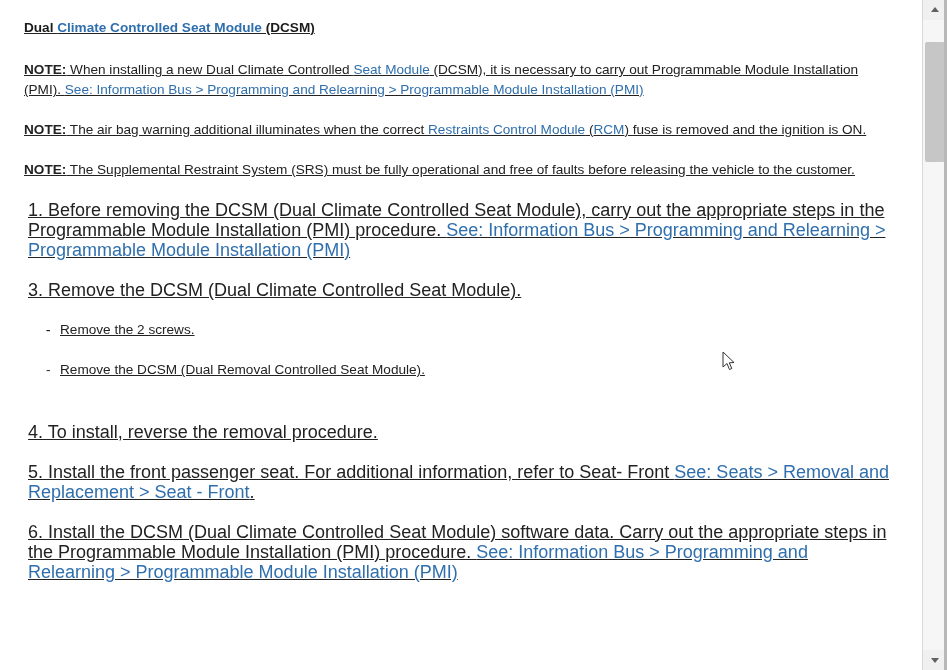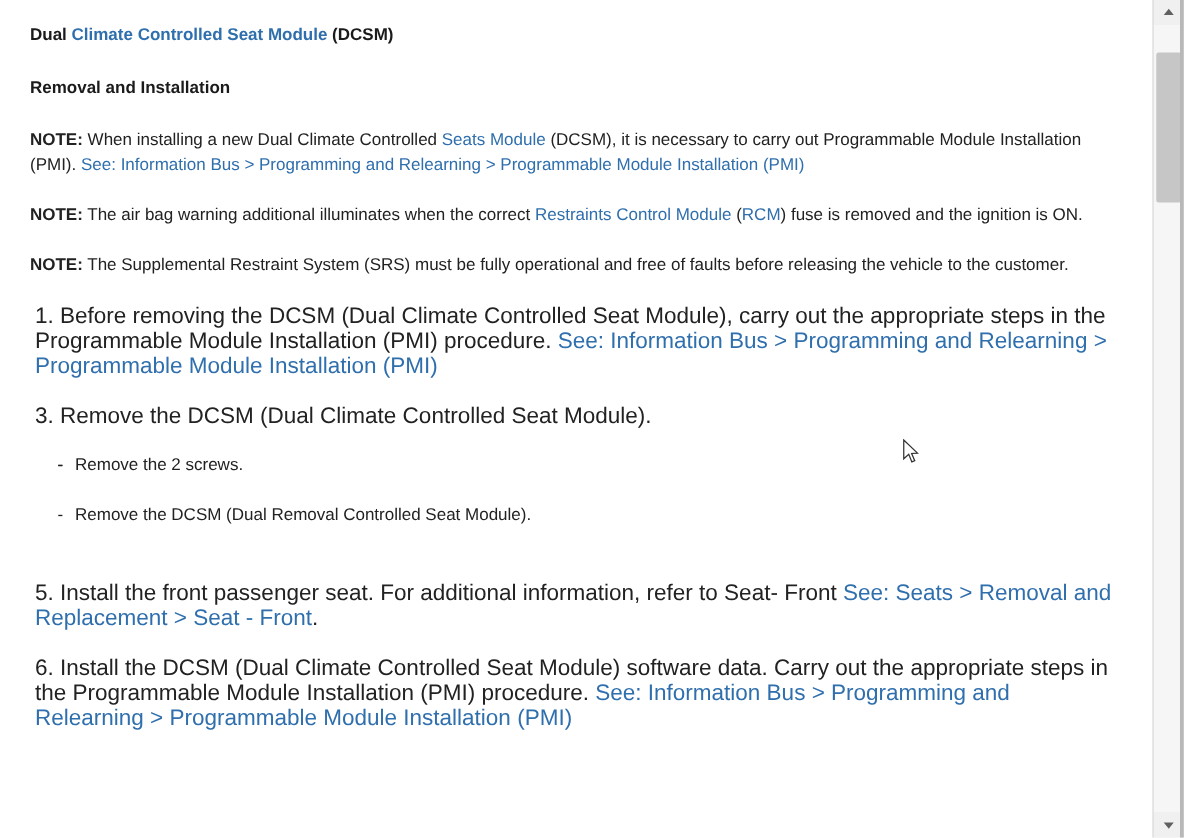--- a/index.html
+++ b/index.html
@@ -24,20 +24,21 @@
   .content {
     position: absolute;
     left: 0;
     top: 0;
     width: 922px;
     height: 670px;
     box-sizing: border-box;
     padding: 18px 30px 10px 24px;
     overflow: hidden;
     background: #ffffff;
+    text-decoration: underline;
   }
   .doc-line {
     font-size: 13.6px;
     line-height: 20px;
     color: #222222;
     margin: 0 0 20px 0;
   }
   .bold {
     font-weight: bold;
   }
@@ -158,24 +159,23 @@
 <body>
 
 <div class="page">
 
   <div class="content">
 
     <div class="title">
       <span class="bold">Dual </span><a class="lnk bold">Climate Controlled Seat Module</a><span class="bold"> (DCSM)</span>
     </div>
 
-    <div class="heading">Removal and Installation</div>
 
     <p class="doc-line">
-      <span class="bold">NOTE:</span><span> When installing a new Dual Climate Controlled </span><a class="lnk">Seats Module</a><span> (DCSM), it is necessary to carry out Programmable Module Installation (PMI). </span><a class="lnk">See: Information Bus &gt; Programming and Relearning &gt; Programmable Module Installation (PMI)</a>
+      <span class="bold">NOTE:</span><span> When installing a new Dual Climate Controlled </span><a class="lnk">Seat Module</a><span> (DCSM), it is necessary to carry out Programmable Module Installation (PMI). </span><a class="lnk">See: Information Bus &gt; Programming and Relearning &gt; Programmable Module Installation (PMI)</a>
     </p>
 
     <p class="doc-line">
       <span class="bold">NOTE:</span><span> The air bag warning additional illuminates when the correct </span><a class="lnk">Restraints Control Module</a><span> (</span><a class="lnk">RCM</a><span>) fuse is removed and the ignition is ON.</span>
     </p>
 
     <p class="doc-line">
       <span class="bold">NOTE:</span><span> The Supplemental Restraint System (SRS) must be fully operational and free of faults before releasing the vehicle to the customer.</span>
     </p>
 
@@ -193,20 +193,23 @@
     </p>
     <p class="substep">
       <span class="dash">-</span><span>Remove the 2 screws.</span>
     </p>
     <p class="substep">
       <span class="dash">-</span><span>Remove the DCSM (Dual Removal Controlled Seat Module).</span>
     </p>
 
     <div class="gap"></div>
 
+    <p class="step">
+      <span> 4. To install, reverse the removal procedure.</span>
+    </p>
 
     <p class="step">
       <span> 5. Install the front passenger seat. For additional information, refer to Seat- Front </span><a class="lnk">See: Seats &gt; Removal and Replacement &gt; Seat - Front</a><span>.</span>
     </p>
 
     <p class="step">
       <span> 6. Install the DCSM (Dual Climate Controlled Seat Module) software data. Carry out the appropriate steps in the Programmable Module Installation (PMI) procedure. </span><a class="lnk">See: Information Bus &gt; Programming and Relearning &gt; Programmable Module Installation (PMI)</a>
     </p>
 
   </div>

